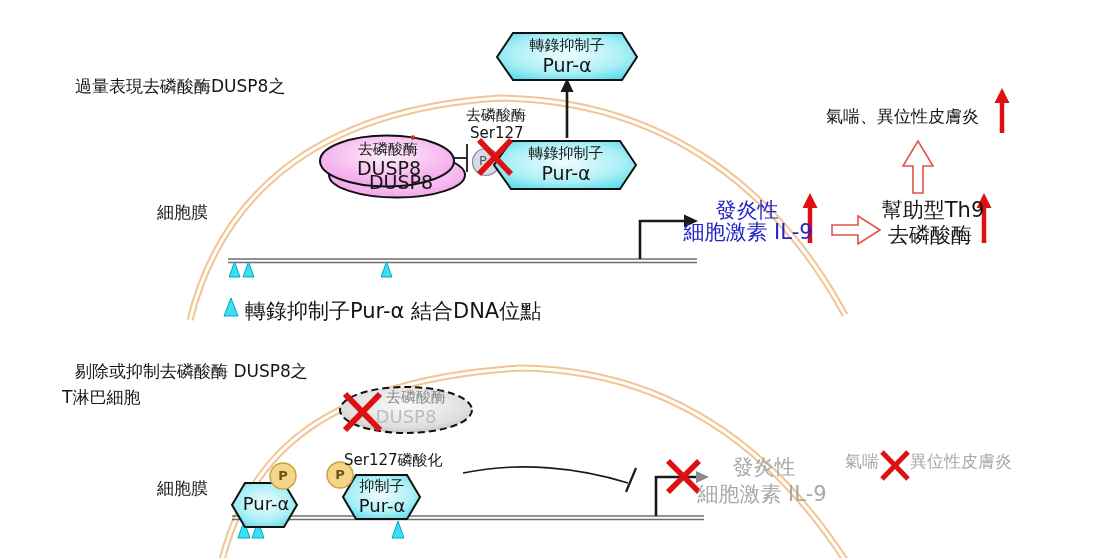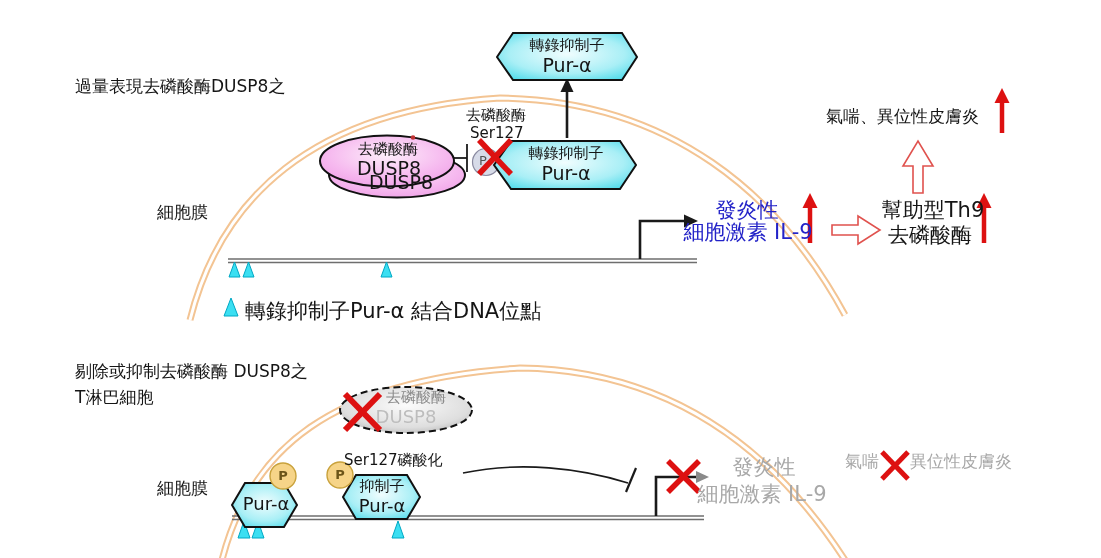--- a/index.html
+++ b/index.html
@@ -174,21 +174,21 @@
 
   <div class="txt f16 blue ctr" style="left:747px;top:198px">發炎性</div>
   <div class="txt f16 blue ctr" style="left:748px;top:220px">細胞激素 IL-9</div>
 
   <div class="txt f16 ctr" style="left:933px;top:198px">幫助型Th9</div>
   <div class="txt f16 ctr" style="left:930px;top:223px">去磷酸酶</div>
 
   <div class="txt f17" style="left:826px;top:107px">氣喘、異位性皮膚炎</div>
 
   <div class="txt f17" style="left:75px;top:362px">剔除或抑制去磷酸酶 DUSP8之</div>
-  <div class="txt f17" style="left:75px;top:388px">T淋巴細胞</div>
+  <div class="txt f17" style="left:62px;top:388px">T淋巴細胞</div>
 
   <div class="txt f15 dkgray ctr" style="left:416px;top:389px">去磷酸酶</div>
   <div class="txt f18 ltgray ctr" style="left:406px;top:407px">DUSP8</div>
 
   <div class="txt f17" style="left:157px;top:479px">細胞膜</div>
 
   <div class="txt f18 ctr" style="left:266px;top:494px">Pur-α</div>
   <div class="txt f13 badge ctr" style="left:283px;top:469px">P</div>
   <div class="txt f13 badge ctr" style="left:340px;top:468px">P</div>
 

